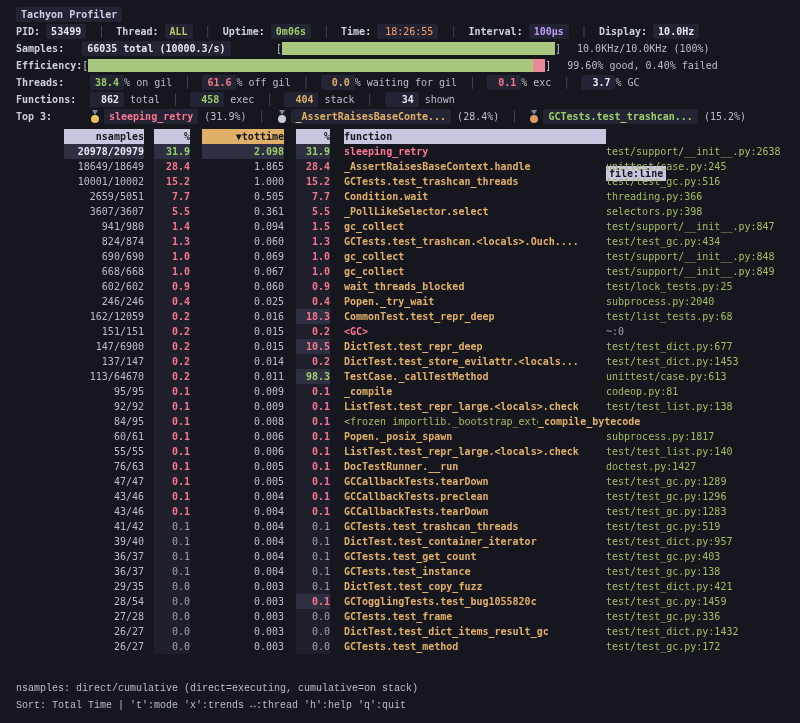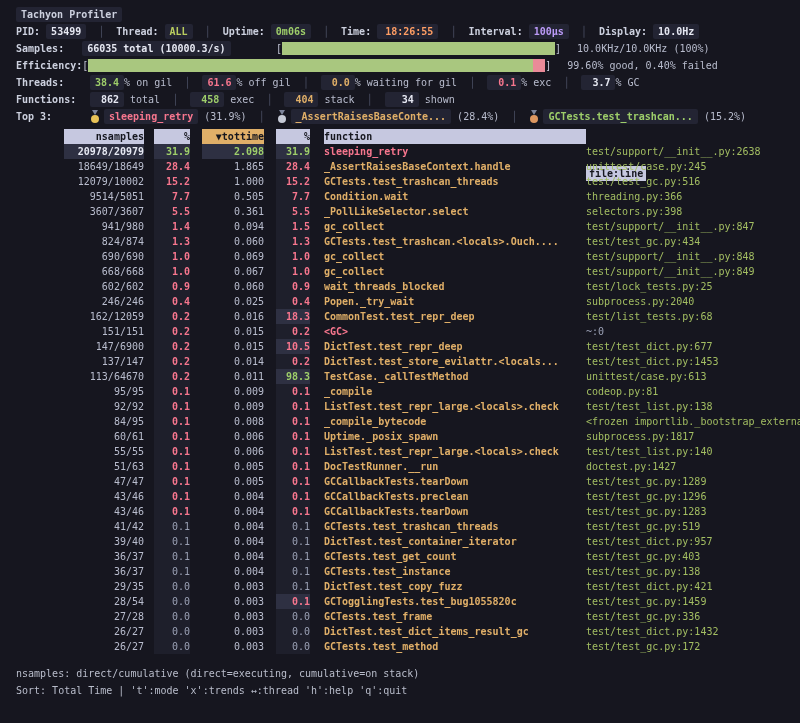--- a/index.html
+++ b/index.html
@@ -18,49 +18,49 @@
   .lbl { font-weight:bold; color:#ccd0de; }
   .sep { color:#4a4f63; }
   .chip { background:#232433; border-radius:2px; padding:0 5px; display:inline-block; height:15px; line-height:15px; }
   .c-bright { color:#e6e8f2; font-weight:bold; }
   .c-norm   { color:#b9bdce; }
   .c-dim    { color:#9aa0b4; }
   .c-green  { color:#9ece6a; font-weight:bold; }
   .c-lime   { color:#b8cc5e; font-weight:bold; }
   .c-pink   { color:#f7768e; font-weight:bold; }
   .c-amber  { color:#e0af68; font-weight:bold; }
-  .c-orange { color:#ff9e64; font-weight:bold;padding-left:8px; }
+  .c-orange { color:#ff9e64; font-weight:normal;padding-left:8px; }
   .c-purple { color:#bb9af7; font-weight:bold; }
   .c-file   { color:#a3be62; }
 
   
   .bar-left-samples { width:260px; display:flex; align-items:center; }
   .bar { height:13px; display:inline-flex; vertical-align:middle; }
   .bar .good { background:#a9c77f; height:13px; }
   .bar .bad  { background:#e98a98; height:13px; }
   .bracket { color:#c0c4d4; }
 
   .medal { display:inline-block; width:10px; height:14px; margin-right:4px; vertical-align:-2px; }
 
   
   .tbl { margin-top:4px; }
   .t-row { height:15px; line-height:15px; display:flex; white-space:pre;padding-left:48px; }
   .cell { display:inline-block; overflow:hidden; height:15px; }
   .col-ns { width:80px; text-align:right; margin-right:10px; }
   .col-p1 { width:36px; text-align:right; margin-right:12px; background:#1e1f2b; }
-  .col-tt { width:62px; text-align:right; margin-right:12px; }
+  .col-tt { width:82px; text-align:right; margin-right:12px; }
   .col-p2 { width:34px; text-align:right; margin-right:14px; background:#1e1f2b; }
   .col-fn { width:262px; text-align:left; }
   .col-fl { flex:1; text-align:left; }
   .hl { background:#2e3042 !important; }
   .t-head .cell { background:#c6c8e0; color:#15161e; font-weight:bold; }
   .t-head .sort-col { background:#e0af68; }
   .t-head .col-fl { flex:none; padding:0 3px;margin-top:37px; }
 
-  .footer { margin-top:11px; color:#b9bdcb; }
+  .footer { margin-top:26px; color:#b9bdcb;font-family:Liberation Mono, monospace; }
 </style>
 </head>
 <body>
 
 <div class="screen">
 
   <div class="line">
     <span class="chip lbl">Tachyon Profiler</span>
   </div>
 
@@ -96,40 +96,40 @@
       <span class="cell col-ns">nsamples</span>
       <span class="cell col-p1">%</span>
       <span class="cell col-tt sort-col">▼tottime</span>
       <span class="cell col-p2">%</span>
       <span class="cell col-fn">function</span>
       <span class="cell col-fl">file:line</span>
     </div>
     <div id="table-body">
         <div class="t-row"><span class="cell col-ns c-bright hl">20978/20979</span><span class="cell col-p1 c-green hl">31.9</span><span class="cell col-tt c-green hl">2.098</span><span class="cell col-p2 c-green hl">31.9</span><span class="cell col-fn c-pink">sleeping_retry</span><span class="cell col-fl c-file">test/support/__init__.py:2638</span></div>
         <div class="t-row"><span class="cell col-ns c-norm">18649/18649</span><span class="cell col-p1 c-pink">28.4</span><span class="cell col-tt c-norm">1.865</span><span class="cell col-p2 c-pink">28.4</span><span class="cell col-fn c-amber">_AssertRaisesBaseContext.handle</span><span class="cell col-fl c-file">unittest/case.py:245</span></div>
-        <div class="t-row"><span class="cell col-ns c-norm">12079/10002</span><span class="cell col-p1 c-pink">15.2</span><span class="cell col-tt c-norm">1.000</span><span class="cell col-p2 c-pink">15.2</span><span class="cell col-fn c-amber">GCTests.test_trashcan_threads</span><span class="cell col-fl c-file">test/test_gc.py:516</span></div>
-        <div class="t-row"><span class="cell col-ns c-norm">9514/5051</span><span class="cell col-p1 c-pink">7.7</span><span class="cell col-tt c-norm">0.505</span><span class="cell col-p2 c-pink">7.7</span><span class="cell col-fn c-amber">Condition.wait</span><span class="cell col-fl c-file">threading.py:366</span></div>
+        <div class="t-row"><span class="cell col-ns c-norm">10001/10002</span><span class="cell col-p1 c-pink">15.2</span><span class="cell col-tt c-norm">1.000</span><span class="cell col-p2 c-pink">15.2</span><span class="cell col-fn c-amber">GCTests.test_trashcan_threads</span><span class="cell col-fl c-file">test/test_gc.py:516</span></div>
+        <div class="t-row"><span class="cell col-ns c-norm">2659/5051</span><span class="cell col-p1 c-pink">7.7</span><span class="cell col-tt c-norm">0.505</span><span class="cell col-p2 c-pink">7.7</span><span class="cell col-fn c-amber">Condition.wait</span><span class="cell col-fl c-file">threading.py:366</span></div>
         <div class="t-row"><span class="cell col-ns c-norm">3607/3607</span><span class="cell col-p1 c-pink">5.5</span><span class="cell col-tt c-norm">0.361</span><span class="cell col-p2 c-pink">5.5</span><span class="cell col-fn c-amber">_PollLikeSelector.select</span><span class="cell col-fl c-file">selectors.py:398</span></div>
         <div class="t-row"><span class="cell col-ns c-norm">941/980</span><span class="cell col-p1 c-pink">1.4</span><span class="cell col-tt c-norm">0.094</span><span class="cell col-p2 c-pink">1.5</span><span class="cell col-fn c-amber">gc_collect</span><span class="cell col-fl c-file">test/support/__init__.py:847</span></div>
         <div class="t-row"><span class="cell col-ns c-norm">824/874</span><span class="cell col-p1 c-pink">1.3</span><span class="cell col-tt c-norm">0.060</span><span class="cell col-p2 c-pink">1.3</span><span class="cell col-fn c-amber">GCTests.test_trashcan.&lt;locals&gt;.Ouch....</span><span class="cell col-fl c-file">test/test_gc.py:434</span></div>
         <div class="t-row"><span class="cell col-ns c-norm">690/690</span><span class="cell col-p1 c-pink">1.0</span><span class="cell col-tt c-norm">0.069</span><span class="cell col-p2 c-pink">1.0</span><span class="cell col-fn c-amber">gc_collect</span><span class="cell col-fl c-file">test/support/__init__.py:848</span></div>
         <div class="t-row"><span class="cell col-ns c-norm">668/668</span><span class="cell col-p1 c-pink">1.0</span><span class="cell col-tt c-norm">0.067</span><span class="cell col-p2 c-pink">1.0</span><span class="cell col-fn c-amber">gc_collect</span><span class="cell col-fl c-file">test/support/__init__.py:849</span></div>
         <div class="t-row"><span class="cell col-ns c-norm">602/602</span><span class="cell col-p1 c-pink">0.9</span><span class="cell col-tt c-norm">0.060</span><span class="cell col-p2 c-pink">0.9</span><span class="cell col-fn c-amber">wait_threads_blocked</span><span class="cell col-fl c-file">test/lock_tests.py:25</span></div>
         <div class="t-row"><span class="cell col-ns c-norm">246/246</span><span class="cell col-p1 c-pink">0.4</span><span class="cell col-tt c-norm">0.025</span><span class="cell col-p2 c-pink">0.4</span><span class="cell col-fn c-amber">Popen._try_wait</span><span class="cell col-fl c-file">subprocess.py:2040</span></div>
         <div class="t-row"><span class="cell col-ns c-norm">162/12059</span><span class="cell col-p1 c-pink">0.2</span><span class="cell col-tt c-norm">0.016</span><span class="cell col-p2 c-pink hl">18.3</span><span class="cell col-fn c-amber">CommonTest.test_repr_deep</span><span class="cell col-fl c-file">test/list_tests.py:68</span></div>
         <div class="t-row"><span class="cell col-ns c-norm">151/151</span><span class="cell col-p1 c-pink">0.2</span><span class="cell col-tt c-norm">0.015</span><span class="cell col-p2 c-pink">0.2</span><span class="cell col-fn c-pink">&lt;GC&gt;</span><span class="cell col-fl c-dim">~:0</span></div>
         <div class="t-row"><span class="cell col-ns c-norm">147/6900</span><span class="cell col-p1 c-pink">0.2</span><span class="cell col-tt c-norm">0.015</span><span class="cell col-p2 c-pink hl">10.5</span><span class="cell col-fn c-amber">DictTest.test_repr_deep</span><span class="cell col-fl c-file">test/test_dict.py:677</span></div>
         <div class="t-row"><span class="cell col-ns c-norm">137/147</span><span class="cell col-p1 c-pink">0.2</span><span class="cell col-tt c-norm">0.014</span><span class="cell col-p2 c-pink">0.2</span><span class="cell col-fn c-amber">DictTest.test_store_evilattr.&lt;locals...</span><span class="cell col-fl c-file">test/test_dict.py:1453</span></div>
         <div class="t-row"><span class="cell col-ns c-norm">113/64670</span><span class="cell col-p1 c-pink">0.2</span><span class="cell col-tt c-norm">0.011</span><span class="cell col-p2 c-green hl">98.3</span><span class="cell col-fn c-amber">TestCase._callTestMethod</span><span class="cell col-fl c-file">unittest/case.py:613</span></div>
         <div class="t-row"><span class="cell col-ns c-norm">95/95</span><span class="cell col-p1 c-pink">0.1</span><span class="cell col-tt c-norm">0.009</span><span class="cell col-p2 c-pink">0.1</span><span class="cell col-fn c-amber">_compile</span><span class="cell col-fl c-file">codeop.py:81</span></div>
         <div class="t-row"><span class="cell col-ns c-norm">92/92</span><span class="cell col-p1 c-pink">0.1</span><span class="cell col-tt c-norm">0.009</span><span class="cell col-p2 c-pink">0.1</span><span class="cell col-fn c-amber">ListTest.test_repr_large.&lt;locals&gt;.check</span><span class="cell col-fl c-file">test/test_list.py:138</span></div>
-        <div class="t-row"><span class="cell col-ns c-norm">84/95</span><span class="cell col-p1 c-pink">0.1</span><span class="cell col-tt c-norm">0.008</span><span class="cell col-p2 c-pink">0.1</span><span class="cell col-fn c-amber">_compile_bytecode</span><span class="cell col-fl c-file">&lt;frozen importlib._bootstrap_external</span></div>
-        <div class="t-row"><span class="cell col-ns c-norm">60/61</span><span class="cell col-p1 c-pink">0.1</span><span class="cell col-tt c-norm">0.006</span><span class="cell col-p2 c-pink">0.1</span><span class="cell col-fn c-amber">Uptime._posix_spawn</span><span class="cell col-fl c-file">subprocess.py:1817</span></div>
+        <div class="t-row"><span class="cell col-ns c-norm">84/95</span><span class="cell col-p1 c-pink">0.1</span><span class="cell col-tt c-norm">0.008</span><span class="cell col-p2 c-pink">0.1</span><span class="cell col-fl c-file">&lt;frozen importlib._bootstrap_external</span><span class="cell col-fn c-amber">_compile_bytecode</span></div>
+        <div class="t-row"><span class="cell col-ns c-norm">60/61</span><span class="cell col-p1 c-pink">0.1</span><span class="cell col-tt c-norm">0.006</span><span class="cell col-p2 c-pink">0.1</span><span class="cell col-fn c-amber">Popen._posix_spawn</span><span class="cell col-fl c-file">subprocess.py:1817</span></div>
         <div class="t-row"><span class="cell col-ns c-norm">55/55</span><span class="cell col-p1 c-pink">0.1</span><span class="cell col-tt c-norm">0.006</span><span class="cell col-p2 c-pink">0.1</span><span class="cell col-fn c-amber">ListTest.test_repr_large.&lt;locals&gt;.check</span><span class="cell col-fl c-file">test/test_list.py:140</span></div>
-        <div class="t-row"><span class="cell col-ns c-norm">51/63</span><span class="cell col-p1 c-pink">0.1</span><span class="cell col-tt c-norm">0.005</span><span class="cell col-p2 c-pink">0.1</span><span class="cell col-fn c-amber">DocTestRunner.__run</span><span class="cell col-fl c-file">doctest.py:1427</span></div>
+        <div class="t-row"><span class="cell col-ns c-norm">76/63</span><span class="cell col-p1 c-pink">0.1</span><span class="cell col-tt c-norm">0.005</span><span class="cell col-p2 c-pink">0.1</span><span class="cell col-fn c-amber">DocTestRunner.__run</span><span class="cell col-fl c-file">doctest.py:1427</span></div>
         <div class="t-row"><span class="cell col-ns c-norm">47/47</span><span class="cell col-p1 c-pink">0.1</span><span class="cell col-tt c-norm">0.005</span><span class="cell col-p2 c-pink">0.1</span><span class="cell col-fn c-amber">GCCallbackTests.tearDown</span><span class="cell col-fl c-file">test/test_gc.py:1289</span></div>
         <div class="t-row"><span class="cell col-ns c-norm">43/46</span><span class="cell col-p1 c-pink">0.1</span><span class="cell col-tt c-norm">0.004</span><span class="cell col-p2 c-pink">0.1</span><span class="cell col-fn c-amber">GCCallbackTests.preclean</span><span class="cell col-fl c-file">test/test_gc.py:1296</span></div>
         <div class="t-row"><span class="cell col-ns c-norm">43/46</span><span class="cell col-p1 c-pink">0.1</span><span class="cell col-tt c-norm">0.004</span><span class="cell col-p2 c-pink">0.1</span><span class="cell col-fn c-amber">GCCallbackTests.tearDown</span><span class="cell col-fl c-file">test/test_gc.py:1283</span></div>
         <div class="t-row"><span class="cell col-ns c-norm">41/42</span><span class="cell col-p1 c-dim">0.1</span><span class="cell col-tt c-norm">0.004</span><span class="cell col-p2 c-dim">0.1</span><span class="cell col-fn c-amber">GCTests.test_trashcan_threads</span><span class="cell col-fl c-file">test/test_gc.py:519</span></div>
         <div class="t-row"><span class="cell col-ns c-norm">39/40</span><span class="cell col-p1 c-dim">0.1</span><span class="cell col-tt c-norm">0.004</span><span class="cell col-p2 c-dim">0.1</span><span class="cell col-fn c-amber">DictTest.test_container_iterator</span><span class="cell col-fl c-file">test/test_dict.py:957</span></div>
         <div class="t-row"><span class="cell col-ns c-norm">36/37</span><span class="cell col-p1 c-dim">0.1</span><span class="cell col-tt c-norm">0.004</span><span class="cell col-p2 c-dim">0.1</span><span class="cell col-fn c-amber">GCTests.test_get_count</span><span class="cell col-fl c-file">test/test_gc.py:403</span></div>
         <div class="t-row"><span class="cell col-ns c-norm">36/37</span><span class="cell col-p1 c-dim">0.1</span><span class="cell col-tt c-norm">0.004</span><span class="cell col-p2 c-dim">0.1</span><span class="cell col-fn c-amber">GCTests.test_instance</span><span class="cell col-fl c-file">test/test_gc.py:138</span></div>
         <div class="t-row"><span class="cell col-ns c-norm">29/35</span><span class="cell col-p1 c-dim">0.0</span><span class="cell col-tt c-norm">0.003</span><span class="cell col-p2 c-dim">0.1</span><span class="cell col-fn c-amber">DictTest.test_copy_fuzz</span><span class="cell col-fl c-file">test/test_dict.py:421</span></div>
         <div class="t-row"><span class="cell col-ns c-norm">28/54</span><span class="cell col-p1 c-dim">0.0</span><span class="cell col-tt c-norm">0.003</span><span class="cell col-p2 c-pink hl">0.1</span><span class="cell col-fn c-amber">GCTogglingTests.test_bug1055820c</span><span class="cell col-fl c-file">test/test_gc.py:1459</span></div>
         <div class="t-row"><span class="cell col-ns c-norm">27/28</span><span class="cell col-p1 c-dim">0.0</span><span class="cell col-tt c-norm">0.003</span><span class="cell col-p2 c-dim">0.0</span><span class="cell col-fn c-amber">GCTests.test_frame</span><span class="cell col-fl c-file">test/test_gc.py:336</span></div>

